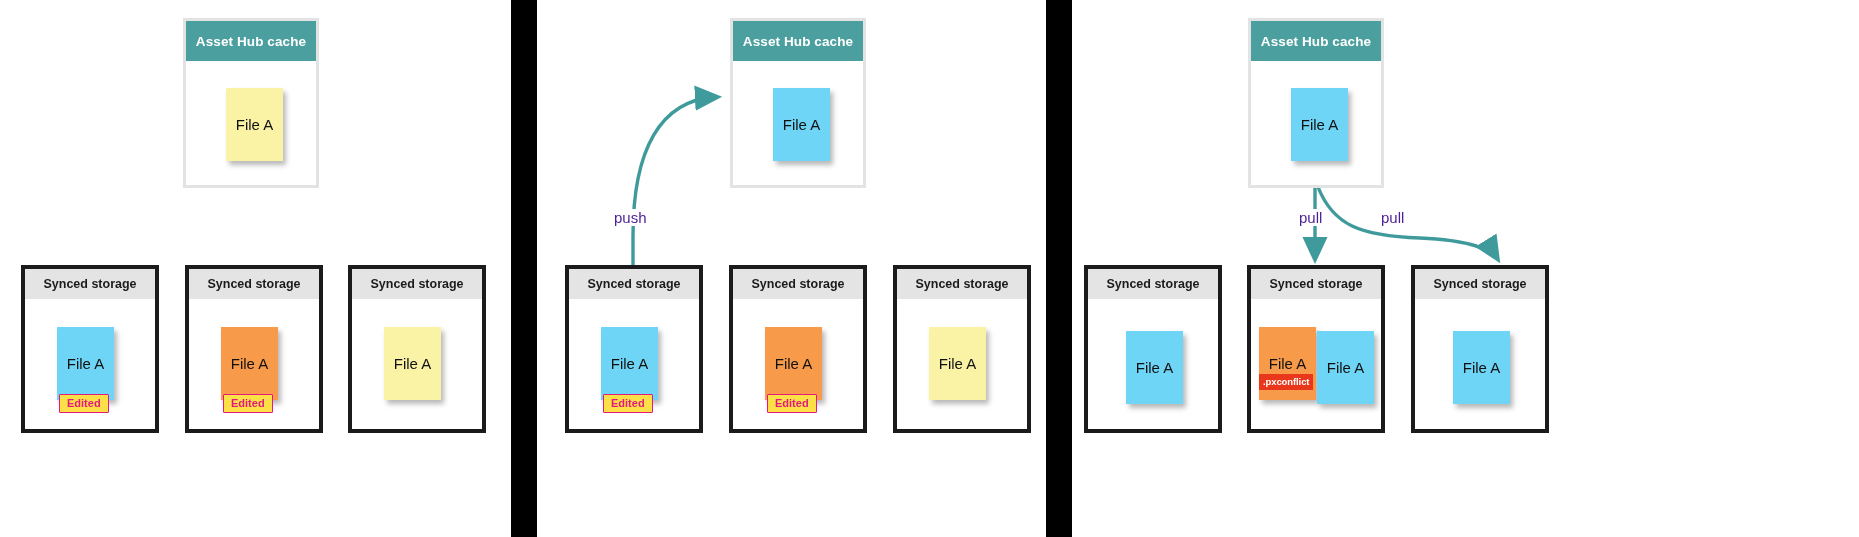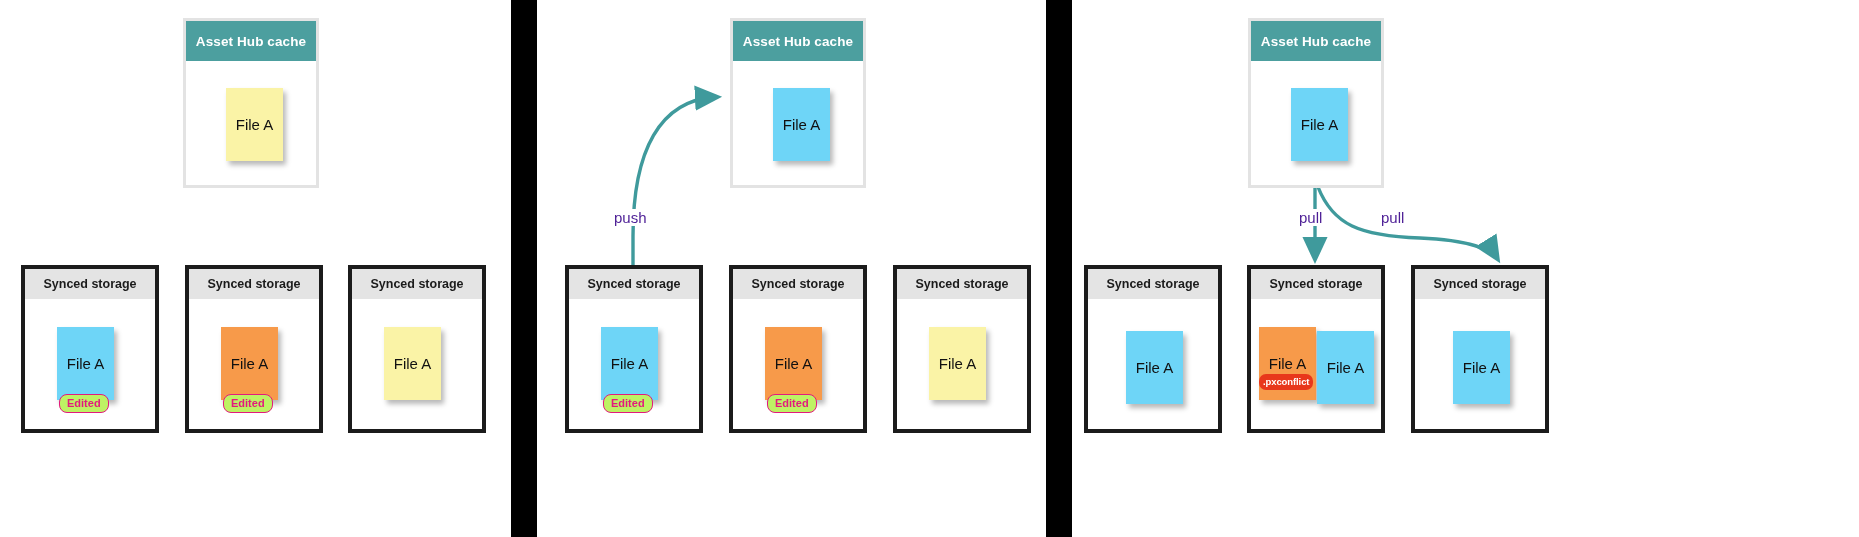--- a/index.html
+++ b/index.html
@@ -94,38 +94,37 @@
     user-select: none;
   }
   .note.yellow { background: #faf3a6; }
   .note.blue   { background: #6ed5f7; }
   .note.orange { background: #f79a4a; }
 
   
   .badge-edited {
     position: absolute;
     border: 1.5px solid #e3197d;
-    border-radius: 8px;
+    border-radius: 1px;
     color: #e3197d;
     font-size: 11px;
     font-weight: bold;
     padding: 2px 7px 3px 7px;
-    background: #bef264;
+    background: #fde047;
     white-space: nowrap;
   }
   .badge-conflict {
     position: absolute;
     background: #e8371b;
     color: #ffffff;
     font-size: 9.5px;
     font-weight: bold;
     padding: 2px 4px 3px 4px;
     white-space: nowrap;
     letter-spacing: -0.1px;
-    border-radius: 7px;
   }
 
   
   .arrow-layer {
     position: absolute;
     left: 0;
     top: 0;
     width: 1859px;
     height: 537px;
     pointer-events: none;

